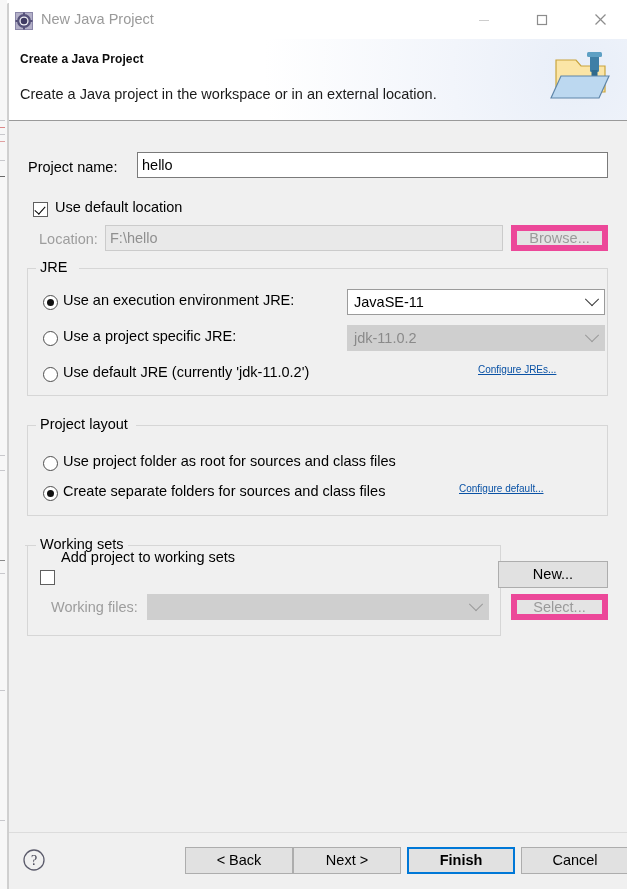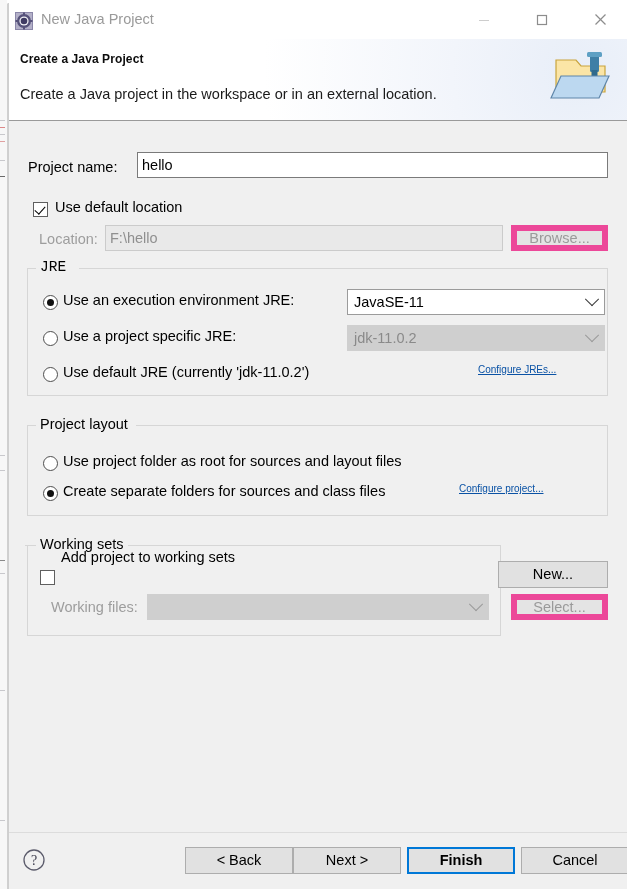--- a/index.html
+++ b/index.html
@@ -370,21 +370,21 @@
     <span class="lbl" style="left:19px; top:38px;">Project name:</span>
     <input class="textfield" style="left: 128px; top: 31px; width: 471px;" value="hello">
 
     <span class="chk checked" style="left:24px; top:81px;"></span>
     <span class="lbl" style="left:46px; top:78px;">Use default location</span>
 
     <span class="lbl disabled" style="left:19px; top:110px;">Location:</span>
     <input class="textfield disabled" style="left: 96px; top: 104px; width: 398px;" disabled="" value="F:\hello">
     <div class="btn disabled" style="left:502px; top:104px; width:97px; height:26px;">Browse...</div>
 
-    <div class="group" style="left:18px; top:147px; width:581px; height:128px;font-family:Liberation Mono, monospace;">
+    <div class="group" style="left:18px; top:147px; width:581px; height:128px;">
       <div class="group-rule" style="width:528px;"></div>
       <span class="group-title">JRE</span>
     </div>
 
     <span class="radio sel" style="left:34px; top:174px;"></span>
     <span class="lbl" style="left:54px; top:171px;">Use an execution environment JRE:</span>
     <div class="combo" style="left:338px; top:168px; width:258px;">
       <span>JavaSE-11</span>
       <span class="arrowbox">
           <i class="chev"></i>
@@ -403,25 +403,25 @@
     <span class="radio" style="left:34px; top:246px;"></span>
     <span class="lbl" style="left:54px; top:243px;">Use default JRE (currently 'jdk-11.0.2')</span>
     <span class="link" style="left:469px; top:243px;">Configure JREs...</span>
 
     <div class="group" style="left:18px; top:304px; width:581px; height:91px;">
       <div class="group-rule" style="width:471px;"></div>
       <span class="group-title">Project layout</span>
     </div>
 
     <span class="radio" style="left:34px; top:335px;"></span>
-    <span class="lbl" style="left:54px; top:332px;">Use project folder as root for sources and layout files</span>
+    <span class="lbl" style="left:54px; top:332px;">Use project folder as root for sources and class files</span>
 
     <span class="radio sel" style="left:34px; top:365px;"></span>
     <span class="lbl" style="left:54px; top:362px;">Create separate folders for sources and class files</span>
-    <span class="link" style="left:450px; top:362px;">Configure project...</span>
+    <span class="link" style="left:450px; top:362px;">Configure default...</span>
 
     <div class="group" style="left:18px; top:424px; width:474px; height:91px;">
       <div class="group-rule" style="width:475px;"></div>
       <span class="group-title">Working sets</span>
     </div>
 
     <span class="chk" style="left:31px; top:449px;"></span>
     <span class="lbl" style="left:52px; top:428px;">Add project to working sets</span>
     <div class="btn" style="left:489px; top:440px; width:110px;">New...</div>
 

